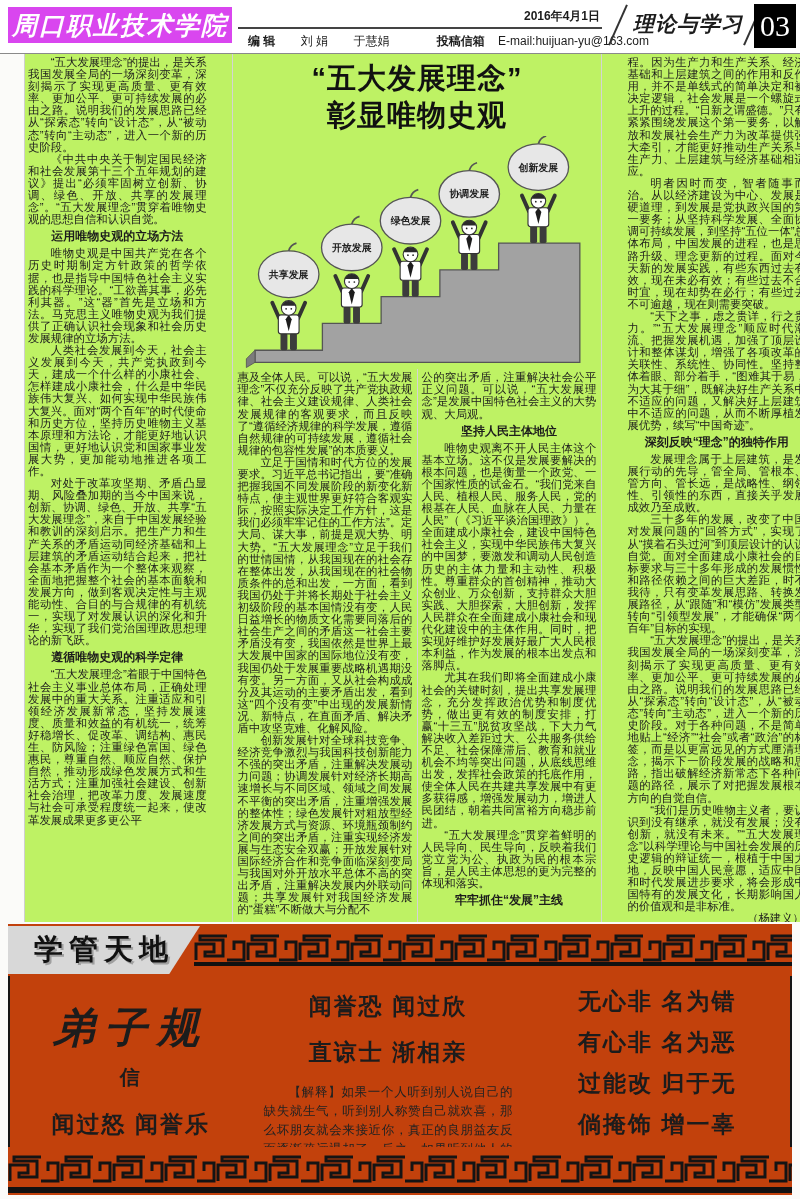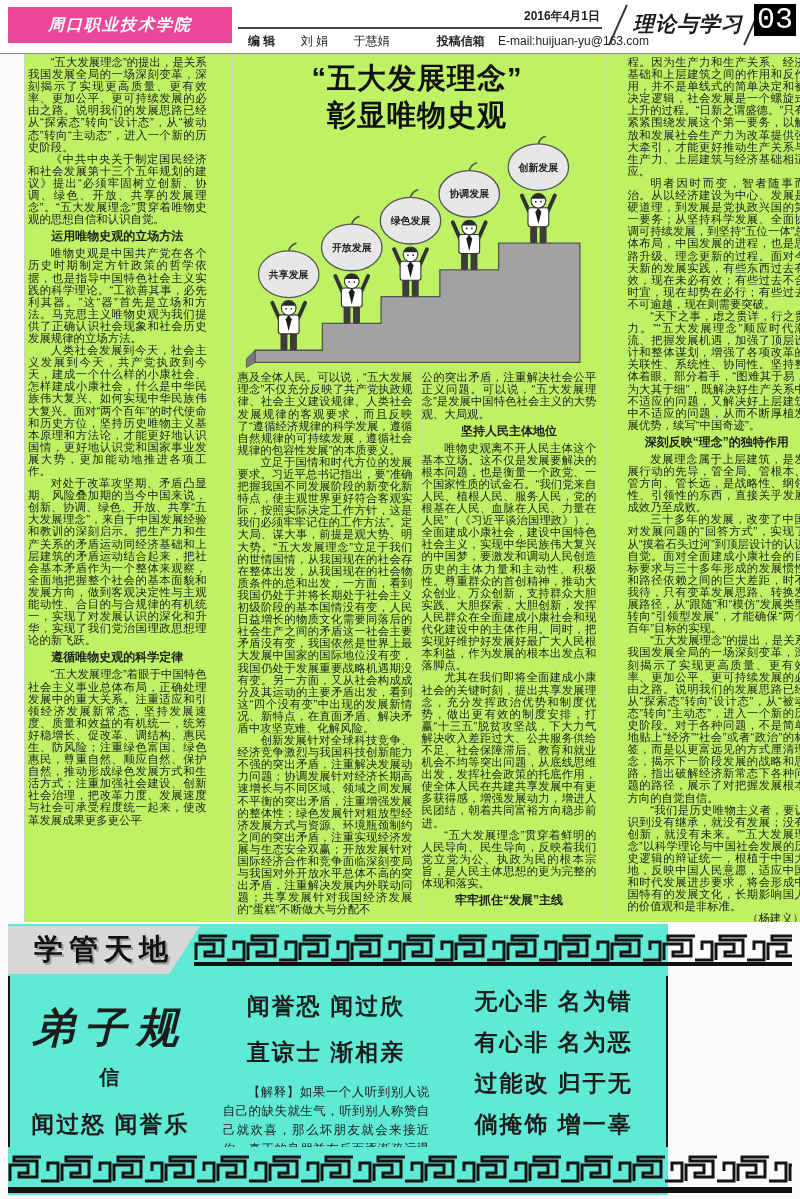--- a/index.html
+++ b/index.html
@@ -4,43 +4,43 @@
 <style>
   html,body{margin:0;padding:0;}
   body{
     width:800px;height:1199px;position:relative;background:#fbfbf9;
     font-family:"Liberation Sans","DejaVu Sans",sans-serif;color:#1c1c1c;
     overflow:hidden;
   }
   
   .header{position:absolute;top:0;left:0;width:800px;height:53px;border-bottom:1px solid #8a8a8a;background:#fff;}
   .masthead{
-    position:absolute;left:8px;top:7px;width:224px;height:36px;background:#ec4899;color:#fff;
+    position:absolute;left:8px;top:7px;width:224px;height:36px;background:#d946ef;color:#fff;
     display:flex;align-items:center;justify-content:center;
     font-family:"DejaVu Serif","Liberation Serif",serif;font-weight:bold;font-style:italic;
-    font-size:16px;letter-spacing:2px;white-space:nowrap;
+    font-size:25px;letter-spacing:2px;white-space:nowrap;
   }
   .hdr-rule{position:absolute;left:238px;top:27px;width:364px;border-top:2px solid #444;}
   .hdr-date{position:absolute;left:430px;top:8px;width:170px;text-align:right;font-size:12px;font-weight:bold;}
   .editors{position:absolute;left:248px;top:33px;width:360px;font-size:12px;white-space:nowrap;}
   .editors b{font-weight:bold;}
   .editors .gap{display:inline-block;width:22px;}
   .editors .gap-sm{display:inline-block;width:10px;}
   .section-label{
     position:absolute;left:628px;top:10px;width:120px;text-align:center;
     font-family:"DejaVu Serif","Liberation Serif",serif;font-style:italic;font-weight:bold;
     font-size:21px;letter-spacing:1px;white-space:nowrap;
   }
   .slash{position:absolute;width:2px;height:44px;background:#333;transform:rotate(24deg);top:3px;}
   .slash.s1{left:617px;}
   .slash.s2{left:752px;}
   .page-num{
-    position:absolute;right:4px;top:4px;width:42px;height:32px;background:#000;color:#fff;
+    position:absolute;right:4px;top:4px;width:42px;height:44px;background:#000;color:#fff;
     display:flex;align-items:center;justify-content:center;
-    font-family:Liberation Mono, monospace;font-size:30px;
+    font-family:Liberation Serif, serif;font-size:30px;
   }
   
   .main{
     position:absolute;top:54px;left:24px;width:784px;height:868px;display:flex;background:#bef264;
     border-left:1px solid #cfcfcf;border-right:1px solid #cfcfcf;gap:20px;
   }
   .colA{width:188px;padding:2px 5px 0 3px;overflow:hidden;}
   .colmid{width:382px;border-left:1px solid #d4d4d4;border-right:1px solid #d4d4d4;padding:0 3px;display:flex;flex-direction:column;overflow:hidden;}
   .colD{width:188px;padding:2px 3px 0 5px;overflow:hidden;}
   .headline{
@@ -50,21 +50,21 @@
   .cartoon-wrap{width:100%;}
   .cartoon-wrap svg{width:100%;display:block;}
   .two-col{display:flex;flex:1;min-height:0;overflow:hidden;}
   .col2{width:50%;padding:2px 4px 0 2px;overflow:hidden;}
   .col3{width:50%;border-left:1px solid #d4d4d4;padding:2px 2px 0 4px;overflow:hidden;}
   .para{font-size:11.4px;line-height:12.1px;text-align:justify;margin:0;text-indent:2em;}
   .para.cont{text-indent:0;}
   .subhead{font-size:12px;font-weight:bold;text-align:center;margin:3px 0 2px;text-indent:0;}
   .byline{text-align:right;font-size:11.4px;line-height:12.1px;padding-right:2px;}
   
-  .footer{position:absolute;top:924px;left:8px;width:660px;height:271px;background:#5eead4;}
+  .footer{position:absolute;top:924px;left:8px;width:784px;height:271px;background:#c2410c;}
   .banner{
     position:absolute;top:2px;left:0;width:192px;height:48px;background:#d8d8d8;
     clip-path:polygon(0 0,100% 0,84% 100%,0 100%);
     display:flex;align-items:center;justify-content:center;
     font-size:29px;font-weight:bold;letter-spacing:6px;color:#111;
     text-shadow:2px 2px 0 #9f9f9f;
   }
   .lattice-top{position:absolute;top:4px;left:186px;width:598px;height:42px;}
   .lattice-bottom{position:absolute;bottom:0;left:0;width:784px;height:46px;}
   .footer-body{

